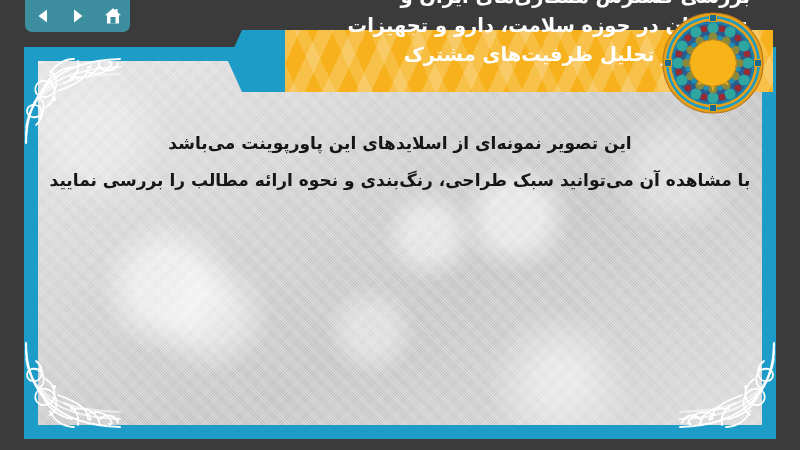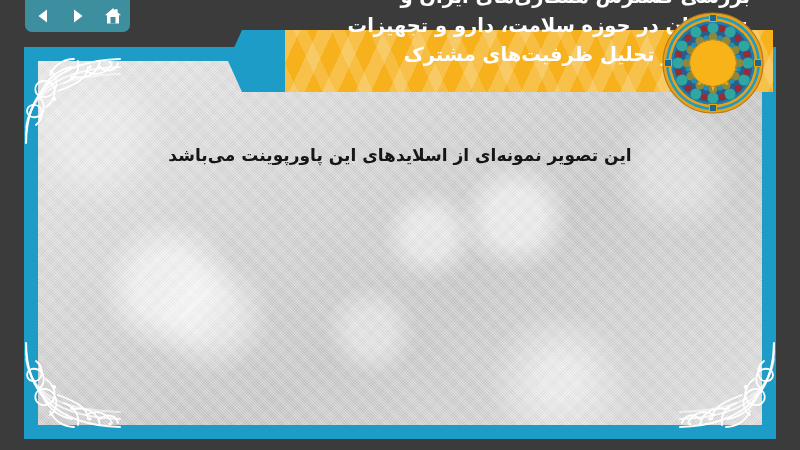--- a/index.html
+++ b/index.html
@@ -92,21 +92,21 @@
   .medallion svg{display:block;}
 
   
   .content{
     position:absolute;left:45px;top:125px;width:710px;
     direction:rtl;text-align:center;
     z-index:30;
     color:#161616;
     font-size:17px;line-height:37px;font-weight:700;
   }
-  .content p{margin:12px;}
+  .content p{margin:0;}
 </style>
 </head>
 <body>
 
 <div id="stage">
 
   <div class="navbar">
     <div class="navbtn" title="back">
       <span>
         <svg width="18" height="18" viewBox="0 0 18 18" aria-hidden="true">
@@ -309,15 +309,16 @@
         <rect x="47.5" y="2.5" width="7" height="7"></rect>
         <rect x="47.5" y="92.5" width="7" height="7"></rect>
         <rect x="2.5" y="47.5" width="7" height="7"></rect>
         <rect x="92.5" y="47.5" width="7" height="7"></rect>
       </g>
     </svg>
   </div>
 
   <div class="content">
     <p>این تصویر نمونه‌ای از اسلایدهای این پاورپوینت می‌باشد</p>
+    <p>با مشاهده آن می‌توانید سبک طراحی، رنگ‌بندی و نحوه ارائه مطالب را بررسی نمایید</p>
   </div>
 
 </div>
 
 </body></html>

